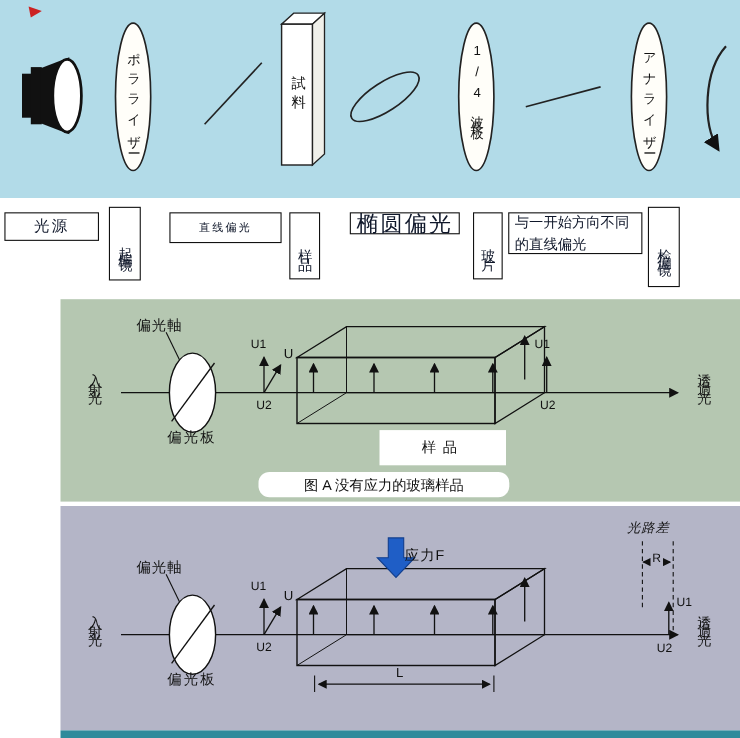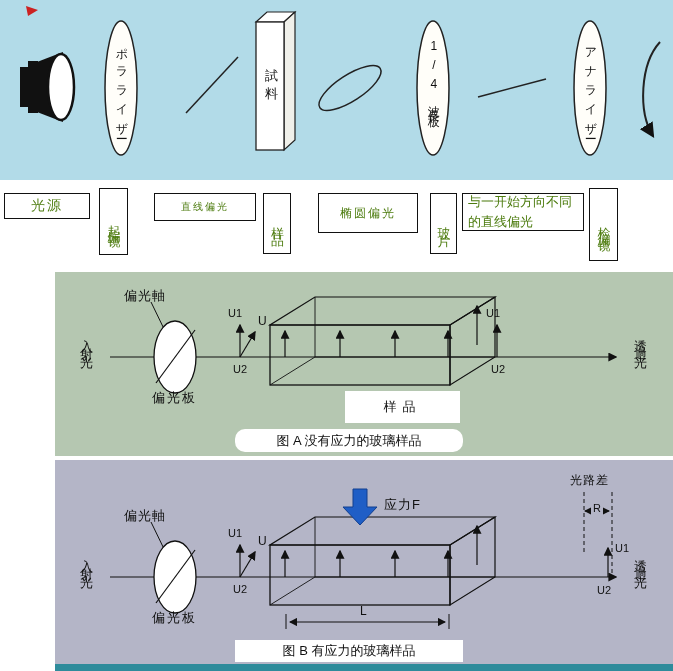--- a/index.html
+++ b/index.html
@@ -3,21 +3,21 @@
 <meta charset="utf-8">
 <style>
   * { margin:0; padding:0; box-sizing:border-box; }
   html,body { background:#fff; }
   body { font-family:"Liberation Sans","DejaVu Sans",sans-serif; color:#111; }
   .stage { position:relative; width:673px; height:671px; background:#fff; overflow:hidden; }
   .shapes { position:absolute; left:0; top:0; }
   .lbl { position:absolute; color:#111; white-space:nowrap; line-height:1.15; }
   .vtext { writing-mode:vertical-rl; text-orientation:upright; }
   .box { position:absolute; background:#fff; border:1px solid #111; display:flex;
-         align-items:center; justify-content:center; color:#4d7c0f; }
+         align-items:center; justify-content:center; color:#0f172a; }
   .whitebox { position:absolute; background:#fff; display:flex; align-items:center;
               justify-content:center; color:#111; }
 </style>
 </head>
 <body>
 
 <div class="stage">
 
   <svg class="shapes" width="673" height="671" viewBox="0 0 673 671">
     <defs>
@@ -113,21 +113,21 @@
   <div class="lbl vtext" style="left:583px; top:39px; font-size:12px; letter-spacing:5px;">アナライザー</div>
 
   <div class="box" style="left:4px; top:193px; width:86px; height:26px; font-size:14px; letter-spacing:2px;">光源</div>
   <div class="box" style="left:99px; top:188px; width:29px; height:67px;">
     <span class="vtext" style="font-size:13px; letter-spacing:5px;">起偏镜</span>
   </div>
   <div class="box" style="left:154px; top:193px; width:102px; height:28px; font-size:10px; letter-spacing:2px;">直线偏光</div>
   <div class="box" style="left:263px; top:193px; width:28px; height:61px;">
     <span class="vtext" style="font-size:13px; letter-spacing:8px;">样品</span>
   </div>
-  <div class="box" style="left:318px; top:193px; width:100px; height:40px; font-size:12px; letter-spacing:2px;">椭圆偏光</div>
+  <div class="box" style="left:318px; top:193px; width:100px; height:20px; font-size:20px; letter-spacing:2px;">椭圆偏光</div>
   <div class="box" style="left:430px; top:193px; width:27px; height:61px;">
     <span class="vtext" style="font-size:13px; letter-spacing:8px;">玻片</span>
   </div>
   <div class="box" style="left:462px; top:193px; width:122px; height:38px; font-size:13px; line-height:20px; padding:3px 5px; text-align:left;">与一开始方向不同的直线偏光</div>
   <div class="box" style="left:589px; top:188px; width:29px; height:73px;">
     <span class="vtext" style="font-size:13px; letter-spacing:6px;">检偏镜</span>
   </div>
 
   <div class="lbl vtext" style="left:78px; top:329px; font-size:13px; letter-spacing:8px;">入射光</div>
   <div class="lbl" style="left:124px; top:289px; font-size:13px; letter-spacing:1px;">偏光軸</div>
@@ -140,22 +140,21 @@
   <div class="whitebox" style="left:345px; top:391px; width:115px; height:32px; font-size:13px; letter-spacing:6px;">样品</div>
   <div class="lbl vtext" style="left:632px; top:329px; font-size:13px; letter-spacing:8px;">透過光</div>
   <div class="whitebox" style="left:235px; top:429px; width:228px; height:23px; font-size:13px;border-radius:10px;">图 A 没有应力的玻璃样品</div>
 
   <div class="lbl vtext" style="left:78px; top:549px; font-size:13px; letter-spacing:8px;">入射光</div>
   <div class="lbl" style="left:124px; top:509px; font-size:13px; letter-spacing:1px;">偏光軸</div>
   <div class="lbl" style="left:152px; top:611px; font-size:13px; letter-spacing:2px;">偏光板</div>
   <div class="lbl" style="left:228px; top:527px; font-size:11px;">U1</div>
   <div class="lbl" style="left:258px; top:535px; font-size:12px;">U</div>
   <div class="lbl" style="left:233px; top:583px; font-size:11px;">U2</div>
-  <div class="lbl" style="left:384px; top:498px; font-size:13px; letter-spacing:1px;">应力F</div>
-  <div class="lbl" style="left:570px; top:474px; font-size:12px; letter-spacing:1px;">光路差</div>
+  <div class="lbl" style="left:368px; top:498px; font-size:13px; letter-spacing:1px;">应力F</div>
+  <div class="lbl" style="left:570px; top:474px; font-size:12px; letter-spacing:1px;font-style:italic;">光路差</div>
   <div class="lbl" style="left:593px; top:502px; font-size:11px;">R</div>
   <div class="lbl" style="left:360px; top:605px; font-size:12px;">L</div>
   <div class="lbl" style="left:615px; top:542px; font-size:11px;">U1</div>
   <div class="lbl" style="left:597px; top:584px; font-size:11px;">U2</div>
   <div class="lbl vtext" style="left:632px; top:549px; font-size:13px; letter-spacing:8px;">透過光</div>
-  <div class="whitebox" style="left:235px; top:640px; width:228px; height:22px; font-size:13px;">图 B 有应力的玻璃样品</div>
 
 </div>
 
 </body></html>

